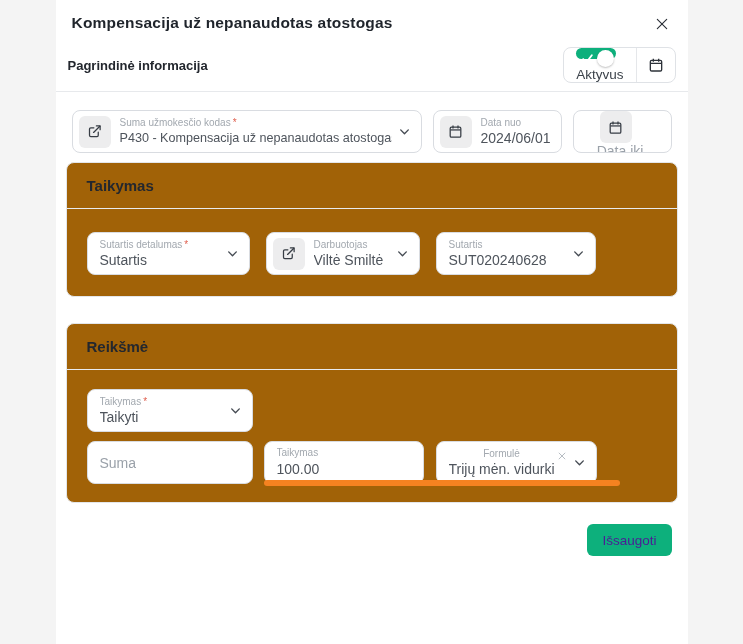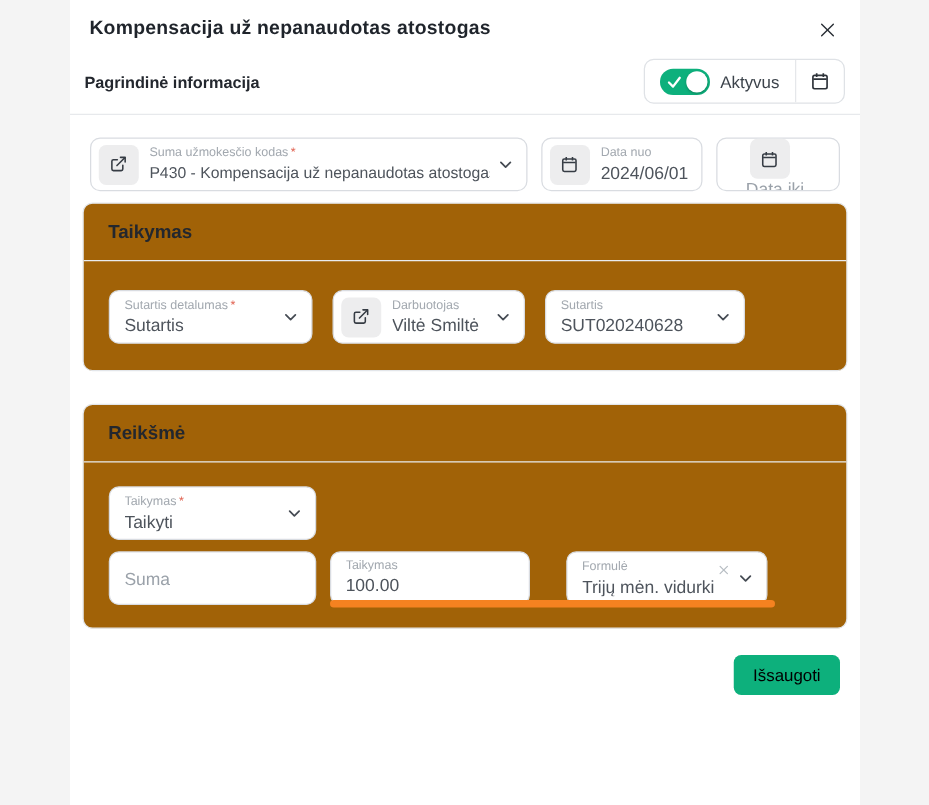--- a/index.html
+++ b/index.html
@@ -12,21 +12,21 @@
   
   .modal-header { display:flex; justify-content:space-between; align-items:flex-start; padding: 14px 16px 0 16px; }
   .modal-title { font-size: 15.5px; font-weight: bold; color:#1f242b; letter-spacing:.2px; }
   .close-btn { background:none; border:none; cursor:pointer; color:#2a2f36; padding:2px; line-height:0; }
   .close-btn svg { width:16px; height:16px; }
 
   .subheader { display:flex; justify-content:space-between; align-items:center; margin: 13px 12px 0 12px; }
   .section-main-title { font-size: 13px; font-weight: bold; color:#23272e; }
 
   .toggle-group { display:flex; align-items:stretch; border:1px solid #dfe2e6; border-radius:8px; height:36px; overflow:hidden; background:#fff; }
-  .toggle-wrap { display:flex; align-items:center; gap:8px; padding:0 12px; cursor:pointer; }
+  .toggle-wrap { display:flex; gap:8px; padding:0 12px; cursor:pointer;flex-direction:column; }
   .toggle { position:relative; width:40px; height:21px; border-radius:11px; background:#0db07c; display:inline-block; }
   .toggle .check { position:absolute; left:5px; top:4px; width:13px; height:13px; }
   .toggle .knob { position:absolute; right:2px; top:2px; width:17px; height:17px; background:#fff; border-radius:50%; box-shadow:0 1px 2px rgba(0,0,0,.25); }
   .toggle-label { font-size:13.5px; color:#3c434b; }
   .vdiv { width:1px; background:#e5e7ea; }
   .icon-btn { width:38px; background:none; border:none; display:flex; align-items:center; justify-content:center; cursor:pointer; color:#2d3239; }
   .icon-btn svg { width:16px; height:16px; }
 
   .hdivider { border-top:1px solid #e7e9ec; margin-top:8px; }
 
@@ -63,27 +63,27 @@
   .card-reiksme .card-body { padding:19px 20px 16px; }
   .frow { display:flex; gap:16px; }
   .w-detail { width:163px; }
   .w-employee { width:154px; }
   .w-contract { width:160px; }
   .w-apply { width:166px; }
   .w-sum { width:166px; }
   .w-percent { width:160px; }
   .w-formula { width:161px; }
   .frow2 { margin-top:9px; gap:11px; }
-  .frow2 .w-formula { margin-left:18px; }
+  .frow2 .w-formula { margin-left:1px;text-align:center; }
   .highlight-bar { height:6px; width:356px; margin-left:177px; margin-top:-4px; border-radius:3px; background:#f58220; position:relative; z-index:2; }
 
   
   .note-field { margin:25px 16px 0; height:40px; display:flex; align-items:center; border:1px solid #dcdfe3; border-radius:8px; padding:0 14px; }
   .footer { display:flex; justify-content:flex-end; margin:21px 16px 0; }
-  .save-btn { background:#0db07c; color:#000000; border:none; border-radius:6px; height:32px; padding:0 15px; font-size:13.5px; font-family:"Liberation Sans",sans-serif; cursor:pointer; }
+  .save-btn { background:#0db07c; color:#4c1d95; border:none; border-radius:6px; height:32px; padding:0 15px; font-size:13.5px; font-family:"Liberation Sans",sans-serif; cursor:pointer; }
 </style>
 </head>
 <body>
 
 <div class="modal">
 
   <div class="modal-header">
     <div class="modal-title">Kompensacija už nepanaudotas atostogas</div>
     <button class="close-btn">
       <svg viewBox="0 0 24 24" fill="none" stroke="currentColor" stroke-width="1.7" stroke-linecap="round">

